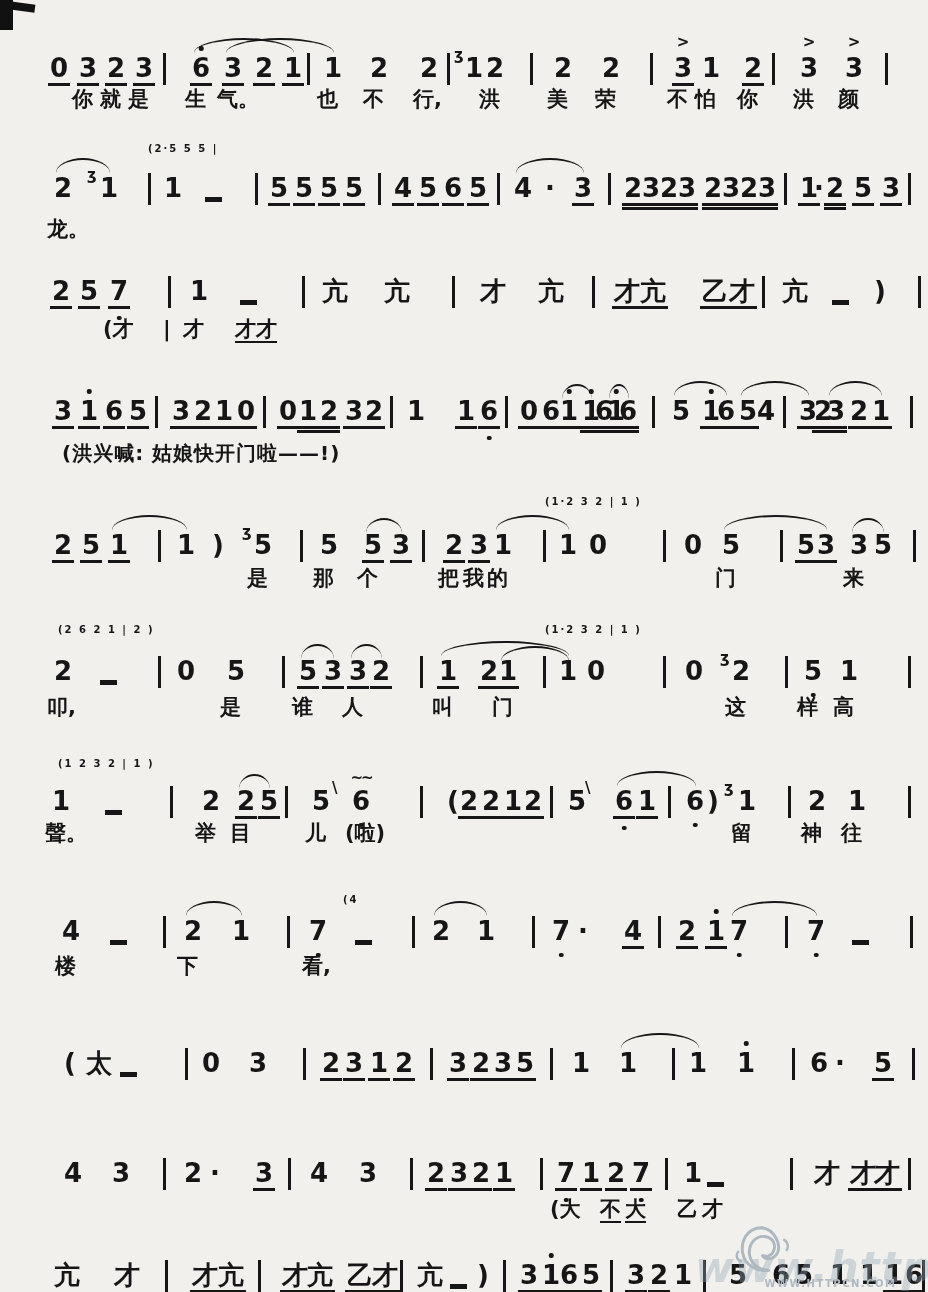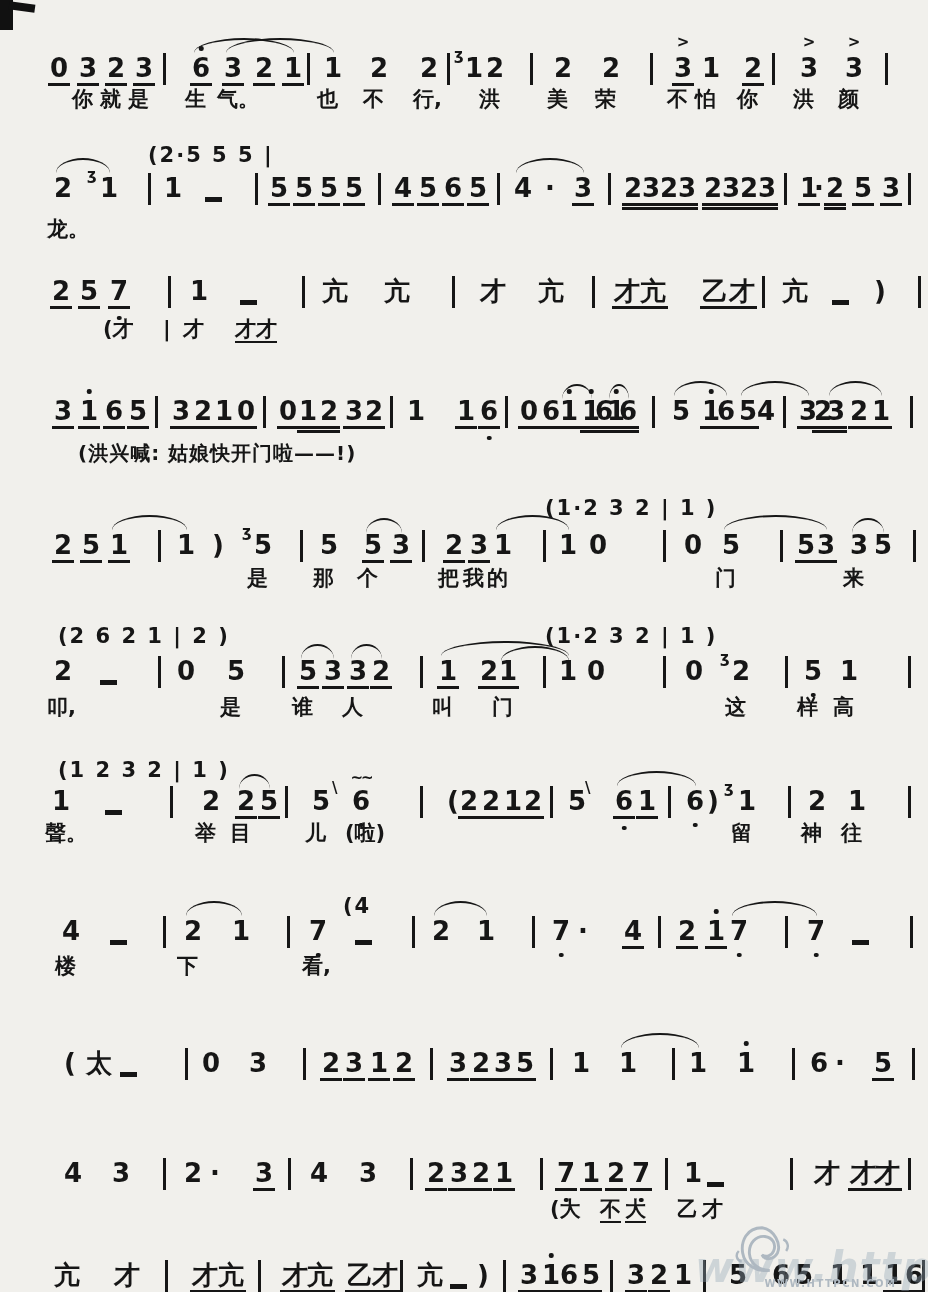--- a/index.html
+++ b/index.html
@@ -20,21 +20,21 @@
   .dash .t{width:17px;height:4.5px;background:#161616;font-size:0;margin-top:12px;padding:0}
   .dot .t{padding:0}
   .orn{font-size:15px;top:-7px}
   .dot-a{position:absolute;top:-9px;left:50%;transform:translateX(-50%);width:4.5px;height:4.5px;border-radius:50%;background:#161616}
   .dot-b{position:absolute;bottom:-11px;left:50%;transform:translateX(-50%);width:4.5px;height:4.5px;border-radius:50%;background:#161616}
   .acc{position:absolute;top:-20px;left:50%;transform:translateX(-50%);font-size:15px;font-weight:bold;font-style:normal}
   .wav{position:absolute;top:-17px;left:50%;transform:translateX(-50%);font-size:15px;font-weight:bold;letter-spacing:-2px}
   .lyr{position:absolute;font-size:21px;font-weight:bold;line-height:1.1;white-space:nowrap}
   .lyr.u{border-bottom:2.5px solid #161616}
   .slur{position:absolute;height:13px;border-top:2.5px solid #161616;border-radius:50% 50% 0 0/100% 100% 0 0}
-  .grace{position:absolute;font-size:21px;font-weight:bold;letter-spacing:2px;white-space:nowrap}
+  .grace{position:absolute;font-size:10px;font-weight:bold;letter-spacing:2px;white-space:nowrap}
   .dialogue{position:absolute;font-size:20px;font-weight:bold;letter-spacing:1px;white-space:nowrap}
   
   .smudge1{position:absolute;left:0;top:0;width:13px;height:30px;background:#111}
   .smudge2{position:absolute;left:9px;top:3px;width:26px;height:8px;background:#111;transform:rotate(8deg)}
   
   .ghost{position:absolute;left:695px;top:1243px;font-size:42px;font-style:italic;font-weight:bold;
          color:rgba(148,166,182,0.38);white-space:nowrap;letter-spacing:1px}
   .watermark{position:absolute;left:733px;top:1222px;width:195px;display:flex;flex-wrap:wrap;align-items:center}
   .wm-logo{width:58px;height:58px;flex:0 0 58px}
   .wm-name{font-size:35px;font-weight:bold;color:#a9b3bc;margin-left:6px;letter-spacing:2px}
@@ -204,21 +204,21 @@
       <div class="tok u2" style="left: 812px;"><span class="t">2</span></div>
       <div class="tok u2" style="left: 825px;"><span class="t">3</span></div>
       <div class="tok u1" style="left: 848px;"><span class="t">2</span></div>
       <div class="tok u1" style="left: 870px;"><span class="t">1</span></div>
       <div class="bar" style="left: 910px;"></div>
       <div class="slur" style="left: 562px; width: 30px; top: -14px;"></div>
       <div class="slur" style="left: 609px; width: 20px; top: -14px;"></div>
       <div class="slur" style="left: 674px; width: 53px; top: -17px;"></div>
       <div class="slur" style="left: 741px; width: 68px; top: -17px;"></div>
       <div class="slur" style="left: 829px; width: 53px; top: -17px;"></div>
-      <div class="dialogue" style="left: 78px; top: 42px; text-align: center;">(洪兴喊: 姑娘快开门啦——!)</div>
+      <div class="dialogue" style="left: 62px; top: 42px; text-align: center;">(洪兴喊: 姑娘快开门啦——!)</div>
     </div>
     <div class="system" style="top: 532px;">
       <div class="tok u1" style="left: 52px;"><span class="t">2</span></div>
       <div class="tok u1" style="left: 80px;"><span class="t">5</span></div>
       <div class="tok u1" style="left: 108px;"><span class="t">1</span></div>
       <div class="bar" style="left: 158px;"></div>
       <div class="tok" style="left: 175px;"><span class="t">1</span></div>
       <div class="tok" style="left: 210px;"><span class="t">)</span></div>
       <div class="tok orn" style="left: 240px;"><span class="t">ʒ</span></div>
       <div class="tok" style="left: 252px;"><span class="t">5</span></div>

